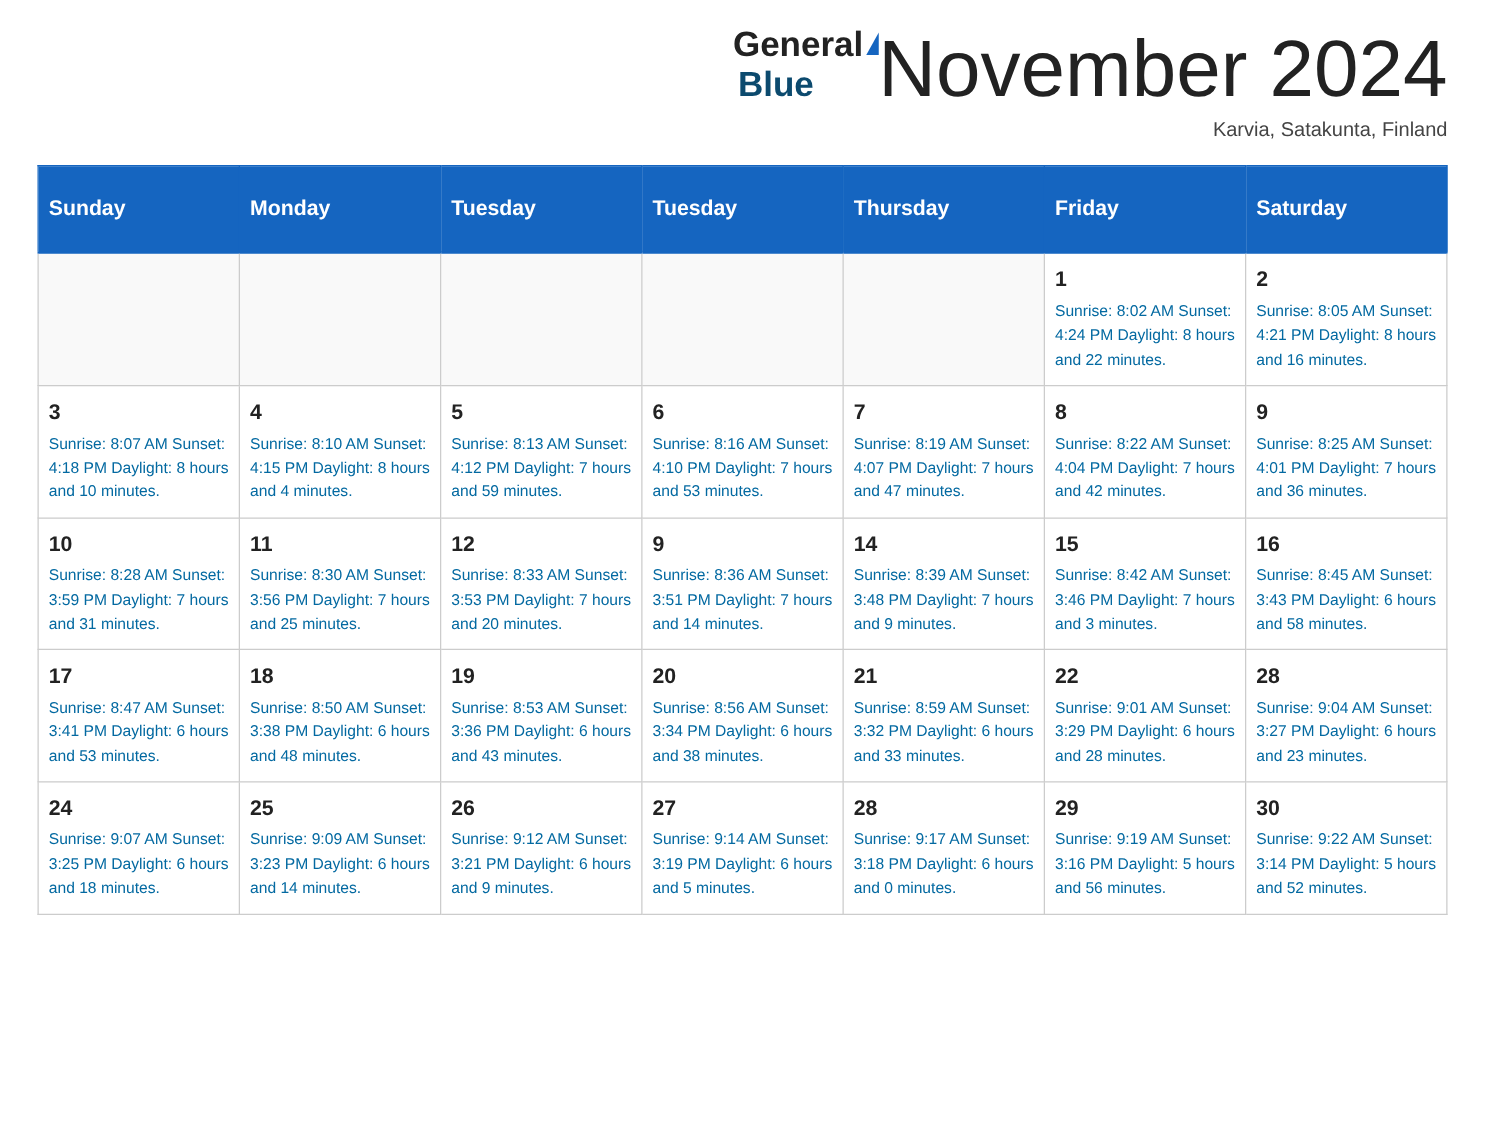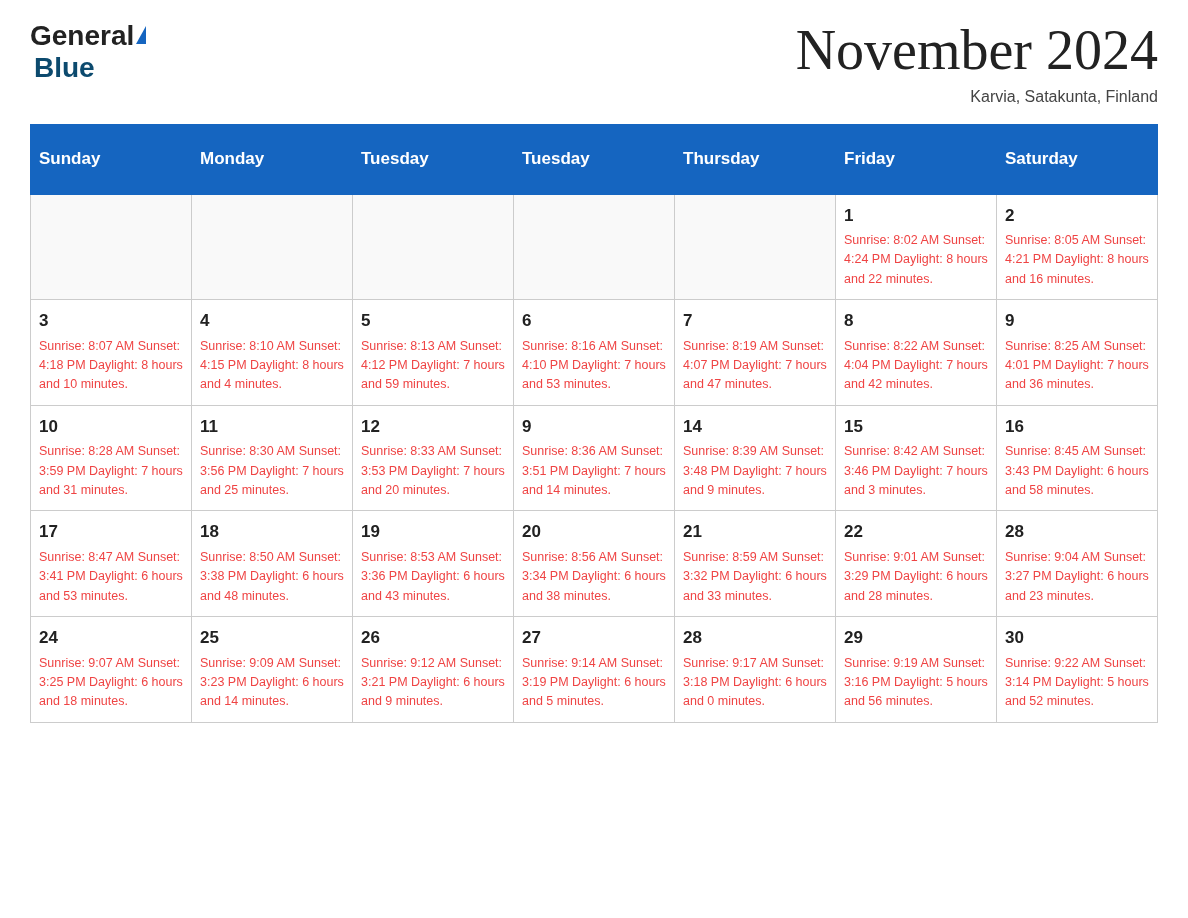--- a/index.html
+++ b/index.html
@@ -6,21 +6,21 @@
     body {
       font-family: Arial, Helvetica, sans-serif;
       background: #fff;
       color: #222;
       width: 1188px;
       min-height: 918px;
       padding: 20px 30px;
     }
     .header-area {
       display: flex;
-      justify-content: space-between;
+      justify-content: flex-end;
       align-items: flex-start;
       margin-bottom: 18px;
     }
     .logo-area {
       display: flex;
       flex-direction: column;
       align-items: flex-start;
     }
     .logo-text {
       display: flex;
@@ -45,25 +45,24 @@
       color: #0c4a6e;
       font-size: 28px;
       font-weight: bold;
       margin-top: -2px;
       padding-left: 4px;
     }
     .title-area {
       text-align: right;
     }
     .main-title {
-      font-size: 56px;
+      font-size: 64px;
       font-weight: normal;
       color: #222;
       line-height: 1.1;
-      font-family: Liberation Serif, serif;
     }
     .subtitle {
       font-size: 16px;
       color: #444;
       margin-top: 6px;
     }
     .calendar {
       width: 100%;
       border-collapse: collapse;
       table-layout: fixed;
@@ -88,21 +87,21 @@
     }
     .day-number {
       font-size: 17px;
       font-weight: bold;
       color: #222;
       display: block;
       margin-bottom: 3px;
     }
     .day-info {
       font-size: 12.5px;
-      color: #ef4444;
+      color: #0369a1;
       line-height: 1.55;
     }
     .empty-cell {
       background: #f9f9f9;
     }
     
     .calendar tbody tr:first-child td {
       border-top: 2px solid #1565c0;
     }
     .week-row td {

